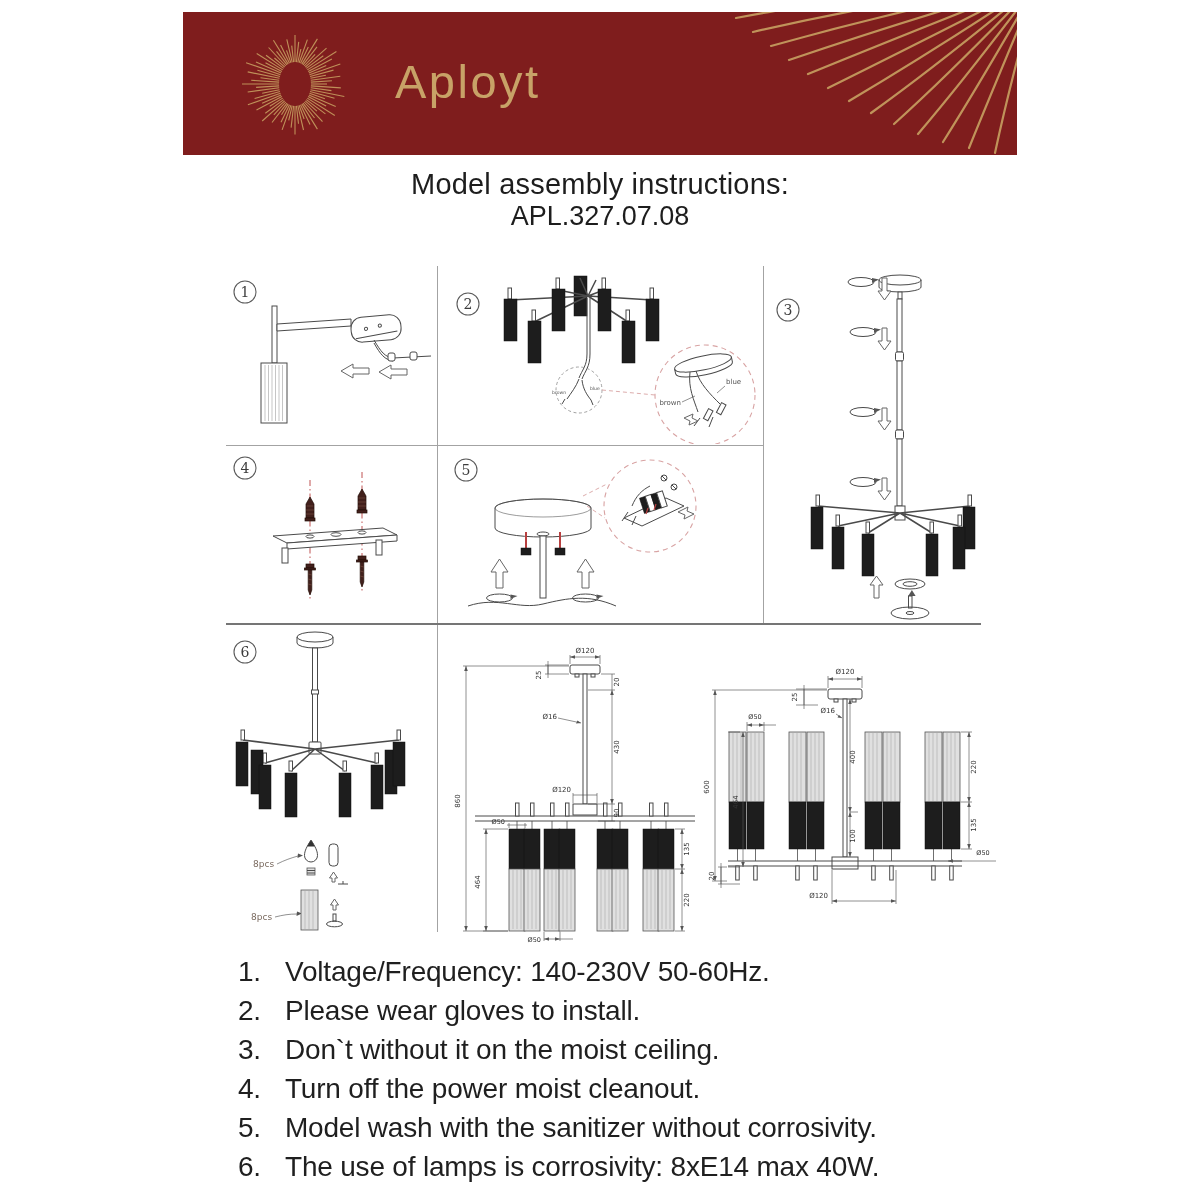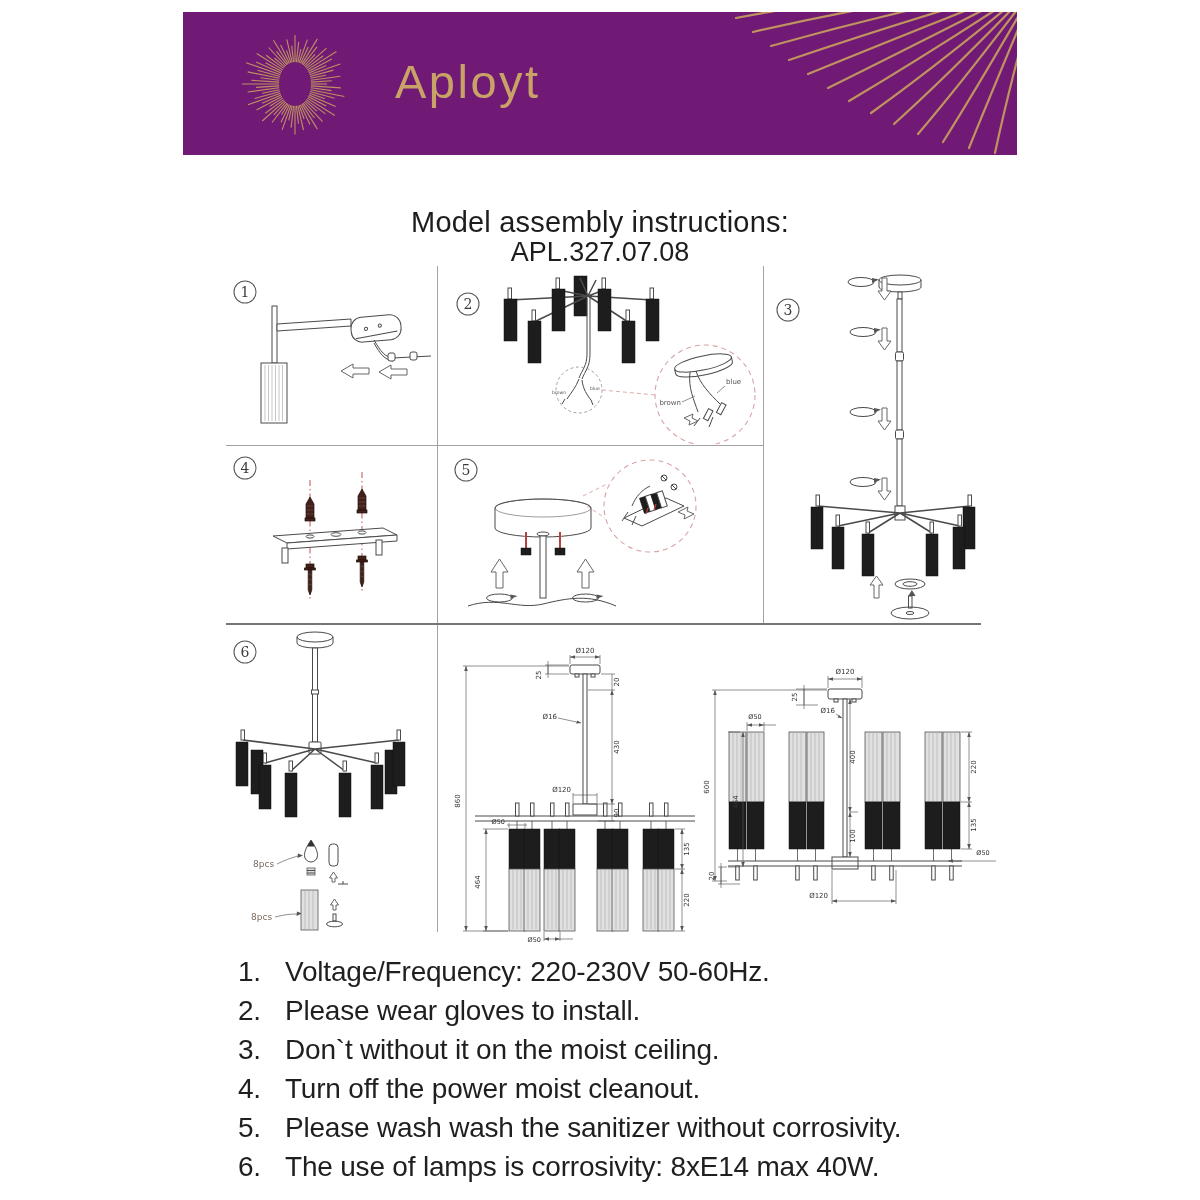--- a/index.html
+++ b/index.html
@@ -1,27 +1,27 @@
 <!DOCTYPE html>
 <html><head>
 <meta charset="utf-8">
 <style>
   html,body{margin:0;padding:0;background:#ffffff;}
   #page{position:relative;width:1200px;height:1200px;background:#ffffff;
         font-family:"Liberation Sans",sans-serif;overflow:hidden;}
   .abs{position:absolute;}
   
   #hdr{position:absolute;left:183px;top:12px;width:834px;height:143px;
-       background:#701a75;overflow:hidden;}
+       background:#7f1d1d;overflow:hidden;}
   #brand{position:absolute;left:212px;top:46px;font-size:47px;font-weight:400;
          color:#c8a267;letter-spacing:2.5px;line-height:1;}
   
   .titleline{position:absolute;left:0;width:1200px;text-align:center;color:#1d1d1d;}
-  #t1{top:168px;font-size:29px;letter-spacing:.2px;margin-top:38px;}
-  #t2{top:201px;font-size:27px;margin-top:36px;}
+  #t1{top:168px;font-size:29px;letter-spacing:.2px;}
+  #t2{top:201px;font-size:27px;}
   
   .gline{position:absolute;background:#a3a3a3;}
   
   #notes{position:absolute;left:238px;top:952px;width:780px;}
   .note{display:flex;font-size:28px;color:#1f1f1f;line-height:39px;letter-spacing:-0.2px;}
   .nnum{width:47px;flex:0 0 47px;}
   
   svg .ln{stroke:#4a4a4a;stroke-width:1;fill:none;}
   svg .ln2{stroke:#4a4a4a;stroke-width:1.5;fill:none;}
   svg .fw{fill:#ffffff;stroke:#4a4a4a;stroke-width:1;}
@@ -629,37 +629,37 @@
       <text class="dt" x="128" y="246" text-anchor="end">Ø120</text>
 
       <path class="dim" d="M27 215 H18 M40 232 H18 M21 215 V232 M21 211 V236"></path>
       <text class="dt" transform="rotate(-90 14 224)" x="14" y="224" text-anchor="middle">20</text>
     </g>
   </svg>
 
   <div id="notes">
     <div class="note">
       <span class="nnum">1.</span>
-      <span class="ntext">Voltage/Frequency: 220-230V 50-60Hz.</span>
+      <span class="ntext">Voltage/Frequency: 140-230V 50-60Hz.</span>
     </div>
     <div class="note">
       <span class="nnum">2.</span>
       <span class="ntext">Please wear gloves to install.</span>
     </div>
     <div class="note">
       <span class="nnum">3.</span>
       <span class="ntext">Don`t without it on the moist ceiling.</span>
     </div>
     <div class="note">
       <span class="nnum">4.</span>
       <span class="ntext">Turn off the power moist cleanout.</span>
     </div>
     <div class="note">
       <span class="nnum">5.</span>
-      <span class="ntext">Please wash wash the sanitizer without corrosivity.</span>
+      <span class="ntext">Model wash with the sanitizer without corrosivity.</span>
     </div>
     <div class="note">
       <span class="nnum">6.</span>
       <span class="ntext">The use of lamps is corrosivity: 8xE14 max 40W.</span>
     </div>
   </div>
 
 </div>
 
 </body></html>

